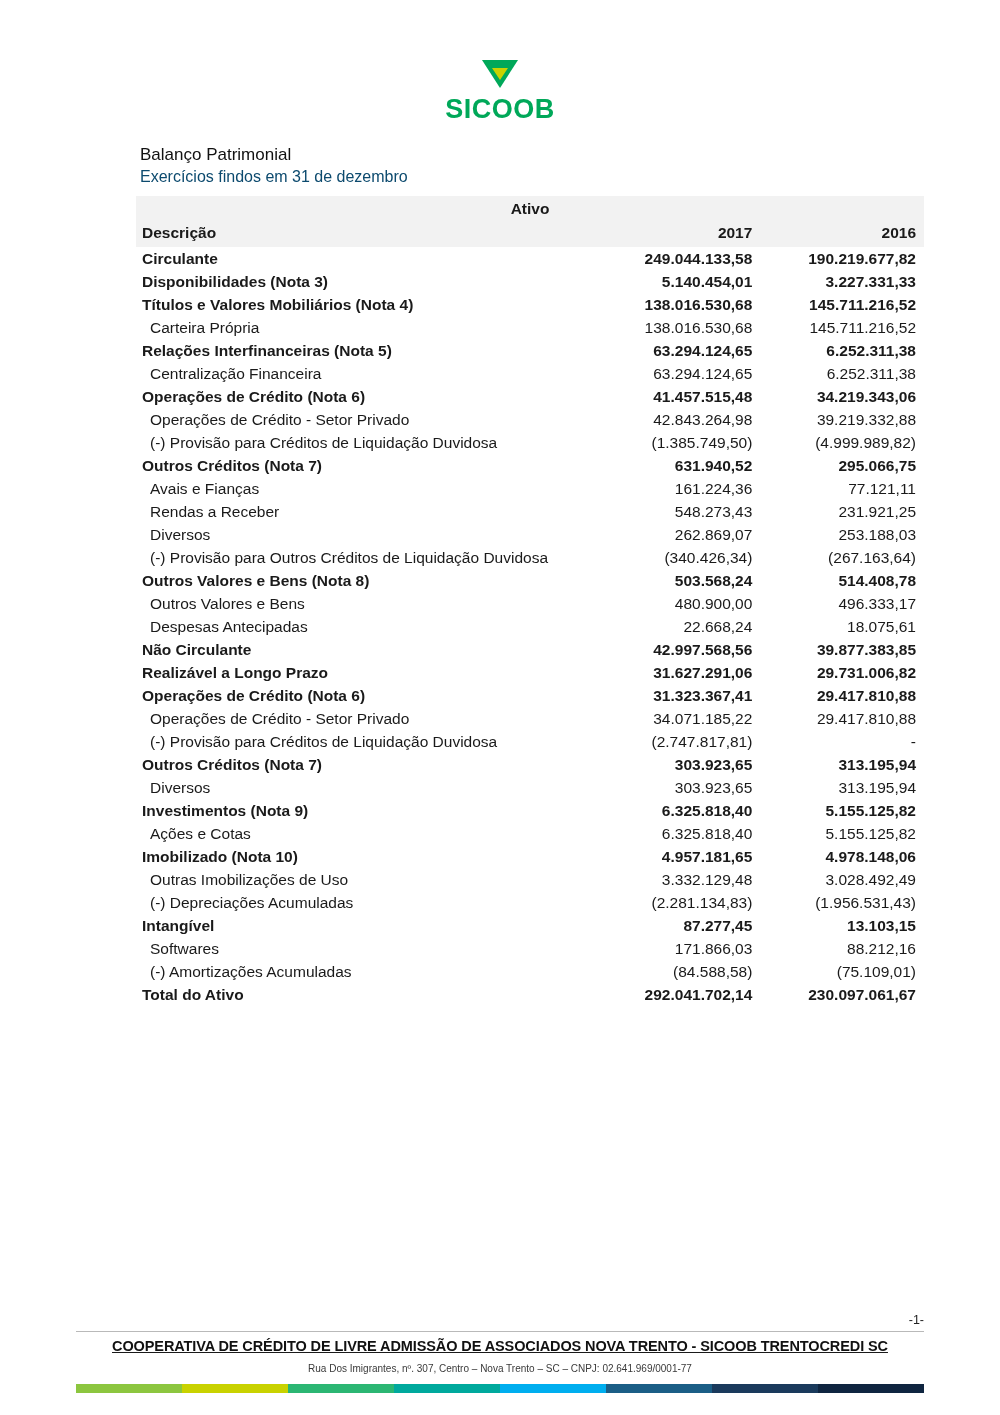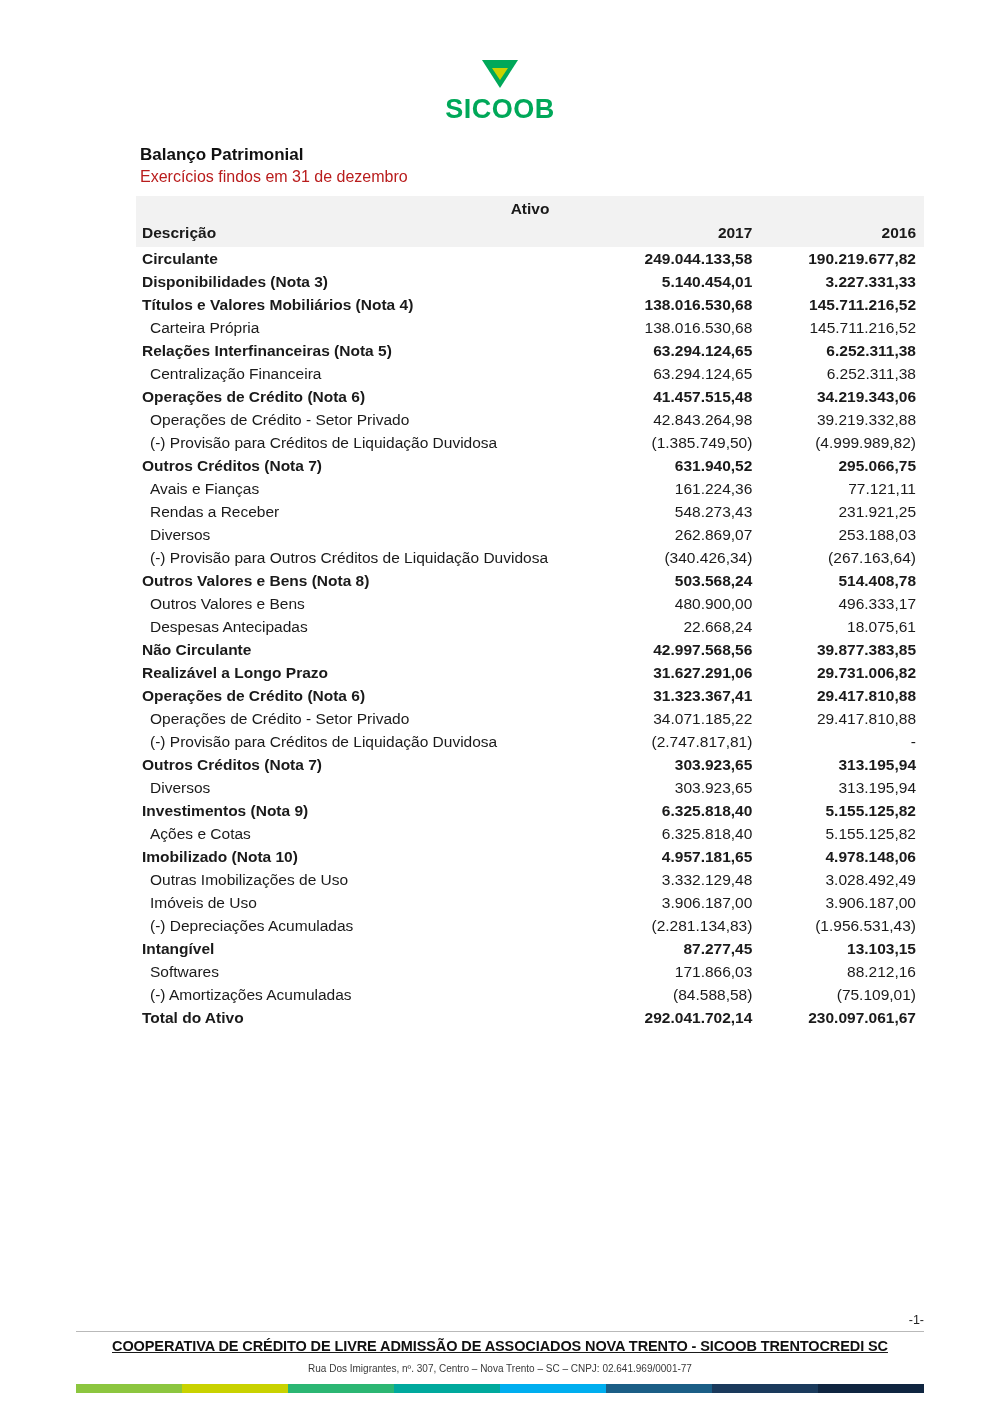--- a/index.html
+++ b/index.html
@@ -47,27 +47,27 @@
 
   
   .doc-header {
     position: absolute;
     left: 140px;
     top: 145px;
     width: 780px;
   }
   .doc-title {
     font-size: 17px;
-    font-weight: bold;
+    font-weight: normal;
     color: #111;
     margin: 0 0 3px 0;
   }
   .doc-subtitle {
     font-size: 16px;
-    color: #b91c1c;
+    color: #0c4a6e;
     margin: 0;
   }
   .em-reais {
     text-align: right;
     font-size: 15px;
     font-weight: bold;
     text-decoration: underline;
     margin-top: 8px;
   }
 
@@ -308,25 +308,20 @@
         </tr>
         <tr class="bold">
           <td class="col-desc">Imobilizado (Nota 10)</td>
           <td class="col-val">4.957.181,65</td>
           <td class="col-val">4.978.148,06</td>
         </tr>
         <tr>
           <td class="col-desc indent">Outras Imobilizações de Uso</td>
           <td class="col-val">3.332.129,48</td>
           <td class="col-val">3.028.492,49</td>
-        </tr>
-        <tr>
-          <td class="col-desc indent">Imóveis de Uso</td>
-          <td class="col-val">3.906.187,00</td>
-          <td class="col-val">3.906.187,00</td>
         </tr>
         <tr>
           <td class="col-desc indent">(-) Depreciações Acumuladas</td>
           <td class="col-val">(2.281.134,83)</td>
           <td class="col-val">(1.956.531,43)</td>
         </tr>
         <tr class="bold">
           <td class="col-desc">Intangível</td>
           <td class="col-val">87.277,45</td>
           <td class="col-val">13.103,15</td>

